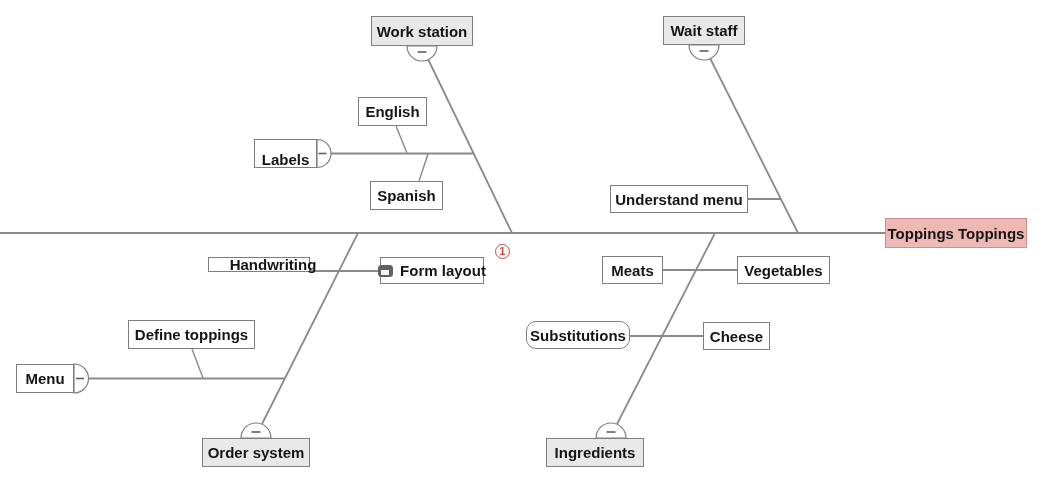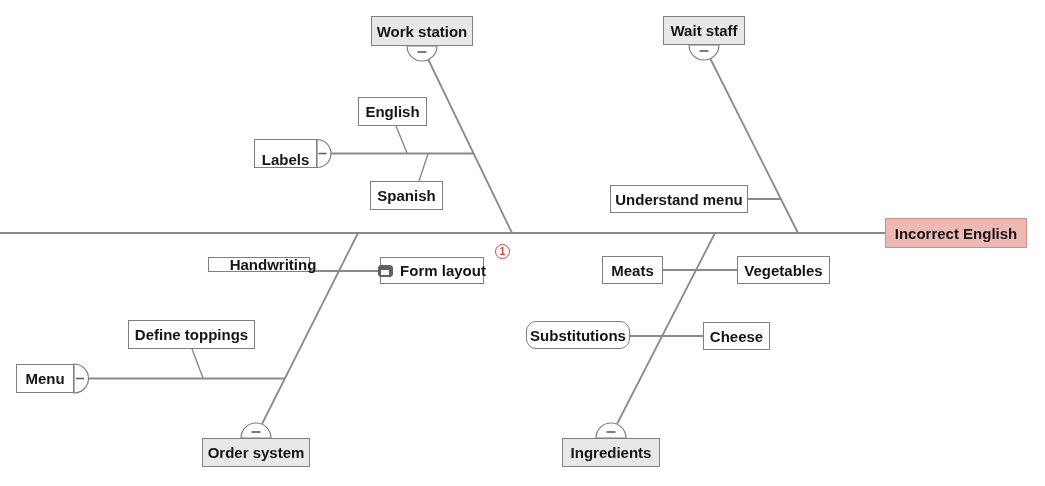--- a/index.html
+++ b/index.html
@@ -77,21 +77,21 @@
 
   <div class="node category" style="left:371px;top:16px;width:102px;height:30px;">
     <span>Work station</span>
   </div>
   <div class="node category" style="left:663px;top:16px;width:82px;height:29px;">
     <span>Wait staff</span>
   </div>
   <div class="node category" style="left:202px;top:438px;width:108px;height:29px;">
     <span>Order system</span>
   </div>
-  <div class="node category" style="left:562px;top:438px;width:98px;height:29px;">
+  <div class="node category" style="left:546px;top:438px;width:98px;height:29px;">
     <span>Ingredients</span>
   </div>
 
   <div class="node" style="left:254px;top:139px;width:63px;height:29px;align-items:flex-end;">
     <span>Labels</span>
   </div>
   <div class="node" style="left:358px;top:97px;width:69px;height:29px;">
     <span>English</span>
   </div>
   <div class="node" style="left:370px;top:181px;width:73px;height:29px;">
@@ -128,16 +128,16 @@
     <span>Cheese</span>
   </div>
   <div class="node" style="left:128px;top:320px;width:127px;height:29px;">
     <span>Define toppings</span>
   </div>
   <div class="node" style="left:16px;top:364px;width:58px;height:29px;">
     <span>Menu</span>
   </div>
 
   <div class="node effect" style="left:885px;top:218px;width:142px;height:30px;">
-    <span>Incorrect English</span>
+    <span>Toppings Toppings</span>
   </div>
 
 </div>
 
 </body></html>

